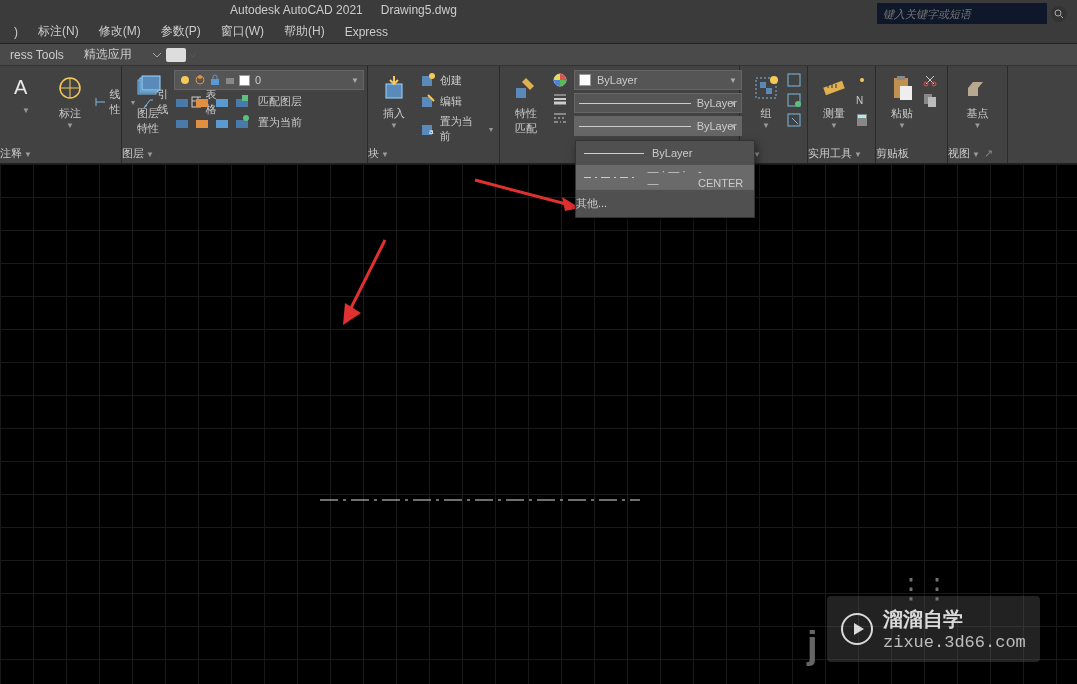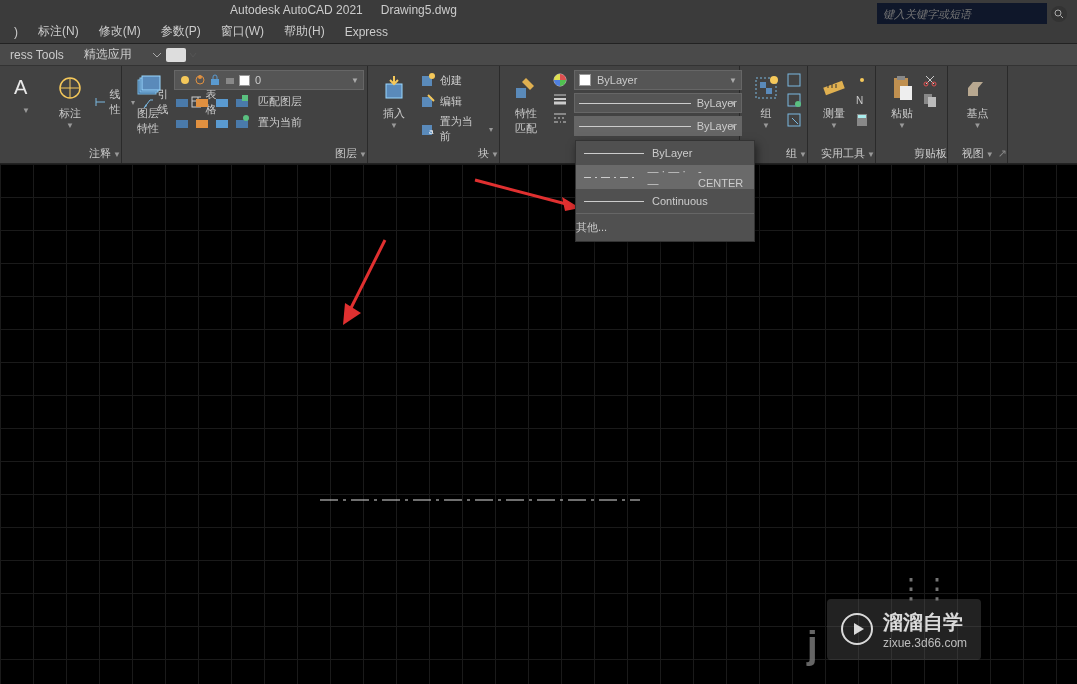--- a/index.html
+++ b/index.html
@@ -16,21 +16,21 @@
   .menubar { background: #3b3b3b; height: 24px; display: flex; align-items: center; padding-left: 4px; font-size: 12px; color: #ccc; border-bottom: 1px solid #222; }
   .menu-item { padding: 4px 10px; cursor: pointer; }
   
   .tabbar { background: #4a4a4a; height: 22px; display: flex; align-items: center; font-size: 12px; color: #ccc; border-bottom: 1px solid #333; }
   .tab-item { padding: 3px 10px; cursor: pointer; }
   .tab-switch { margin-left: 10px; display: flex; align-items: center; }
   .switch-box { width: 20px; height: 14px; background: #ddd; border-radius: 2px; margin-left: 4px; }
   
   .ribbon { background: #424242; height: 98px; display: flex; border-bottom: 1px solid #222; }
   .ribbon-panel { border-right: 1px solid #2a2a2a; display: flex; flex-direction: column; padding: 4px 6px 0 6px; position: relative; }
-  .ribbon-panel-label { position: absolute; bottom: 2px; left: 0; right: 0; text-align: right; font-size: 11px; color: #ccc; }
+  .ribbon-panel-label { position: absolute; bottom: 2px; left: 0; right: 0; text-align: left; font-size: 11px; color: #ccc; }
   .ribbon-panel-label .chev { font-size: 8px; margin-left: 2px; color: #999; }
   
   .ribbon-btn-big { display: flex; flex-direction: column; align-items: center; color: #ccc; font-size: 11px; padding: 4px 6px; cursor: pointer; }
   .ribbon-btn-big .icon { width: 28px; height: 28px; margin-bottom: 4px; }
   .ribbon-btn-big .chev { font-size: 8px; color: #999; }
   
   .ribbon-row { display: flex; align-items: center; gap: 4px; margin-bottom: 2px; }
   .small-icon { width: 16px; height: 16px; display: inline-block; }
   .small-label { font-size: 11px; color: #ccc; cursor: pointer; }
   
@@ -54,21 +54,21 @@
   .grid-line-h { position: absolute; left: 0; right: 0; height: 1px; background: #1a1a1a; }
   
   .arrow1 { position: absolute; top: 175px; left: 470px; width: 110px; height: 40px; }
   .arrow2 { position: absolute; top: 235px; left: 335px; width: 60px; height: 90px; }
   
   .watermark { position: absolute; bottom: 20px; right: 50px; width: 200px; height: 70px; opacity: 0.85; display: flex; align-items: center; gap: 8px; }
   .wm-box { background: rgba(90,90,90,0.45); border-radius: 4px; padding: 10px 14px; display: flex; align-items: center; gap: 10px; }
   .wm-play { width: 32px; height: 32px; border: 2px solid #fff; border-radius: 50%; display: flex; align-items: center; justify-content: center; }
   .wm-play::after { content: ''; border-left: 10px solid #fff; border-top: 6px solid transparent; border-bottom: 6px solid transparent; margin-left: 3px; }
   .wm-text { color: #fff; font-size: 20px; font-weight: bold; }
-  .wm-url { color: #ddd; font-size: 12px; }
+  .wm-url { color: #ddd; font-size: 17px; font-family: Liberation Mono, monospace; }
   .wm-dots { color: #888; font-size: 28px; letter-spacing: -2px; position: absolute; top: -22px; left: 70px; }
   .wm-side { color: #777; font-size: 38px; font-weight: bold; position: absolute; left: -20px; top: 30px; }
 
   
   svg { display: block; }
 </style>
 </head>
 <body>
 
 <div class="titlebar">
@@ -411,24 +411,20 @@
 
 <div class="dropdown-list">
   <div class="dropdown-item">
     <div class="line-prev"></div>
       <span>ByLayer</span>
   </div>
   <div class="dropdown-item highlight">
     <div style="width:60px;margin-right:8px;border-top:1px solid #ccc;border-image:repeating-linear-gradient(90deg,#ccc 0 8px,transparent 8px 12px,#ccc 12px 14px,transparent 14px 18px) 1"></div>
     <span style="margin-right:2px">— · — · —</span>
       <span>- CENTER</span>
-  </div>
-  <div class="dropdown-item">
-    <div class="line-prev"></div>
-      <span>Continuous</span>
   </div>
   <div class="dropdown-other">其他...</div>
 </div>
 
 <div class="canvas">
 
 <div class="grid-line-v" style="left: 0px;"></div>
     <div class="grid-line-v" style="left: 33px;"></div>
     <div class="grid-line-v" style="left: 66px;"></div>
     <div class="grid-line-v" style="left: 99px;"></div>

